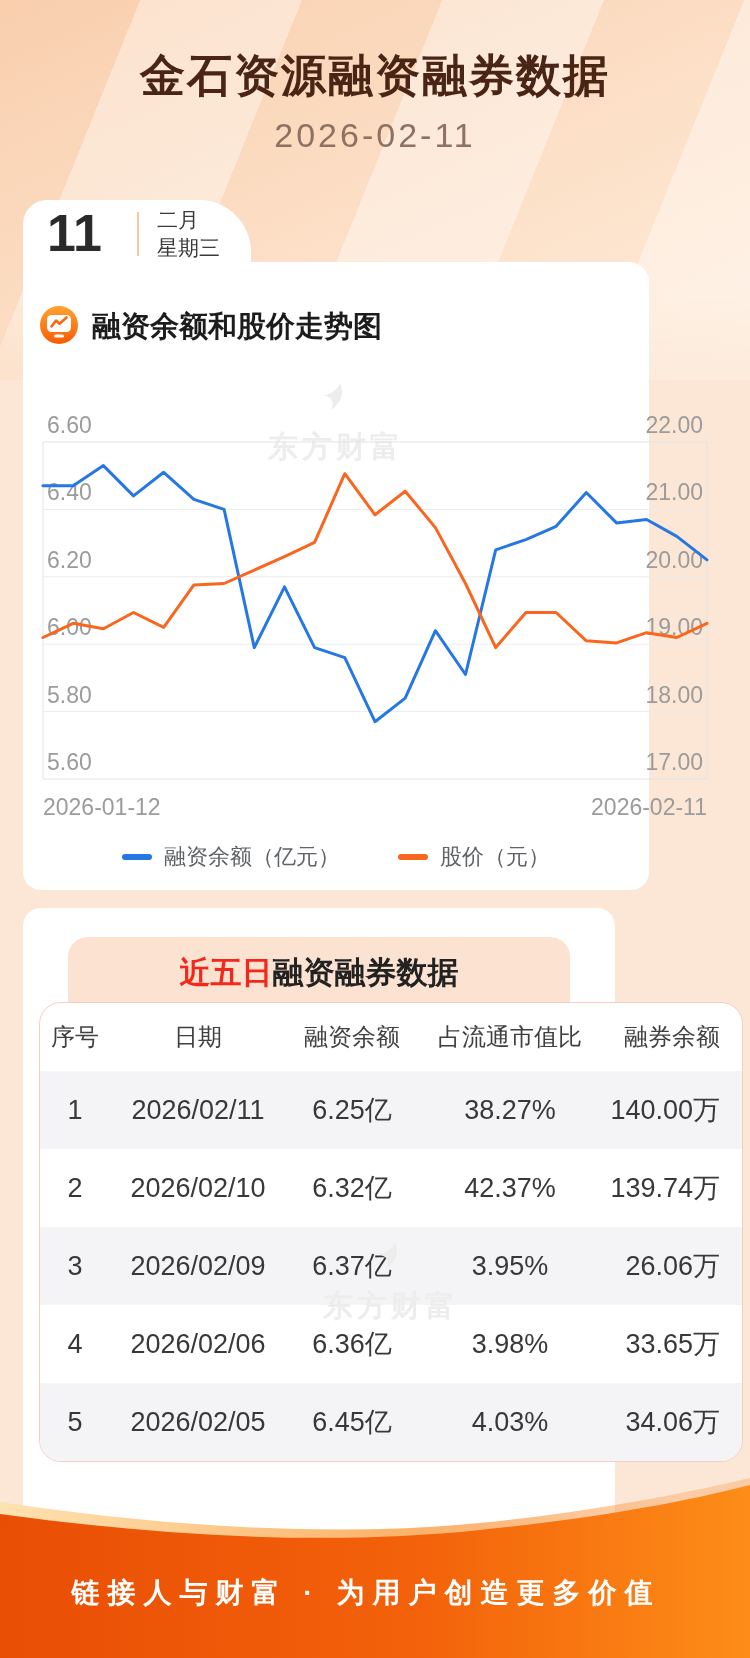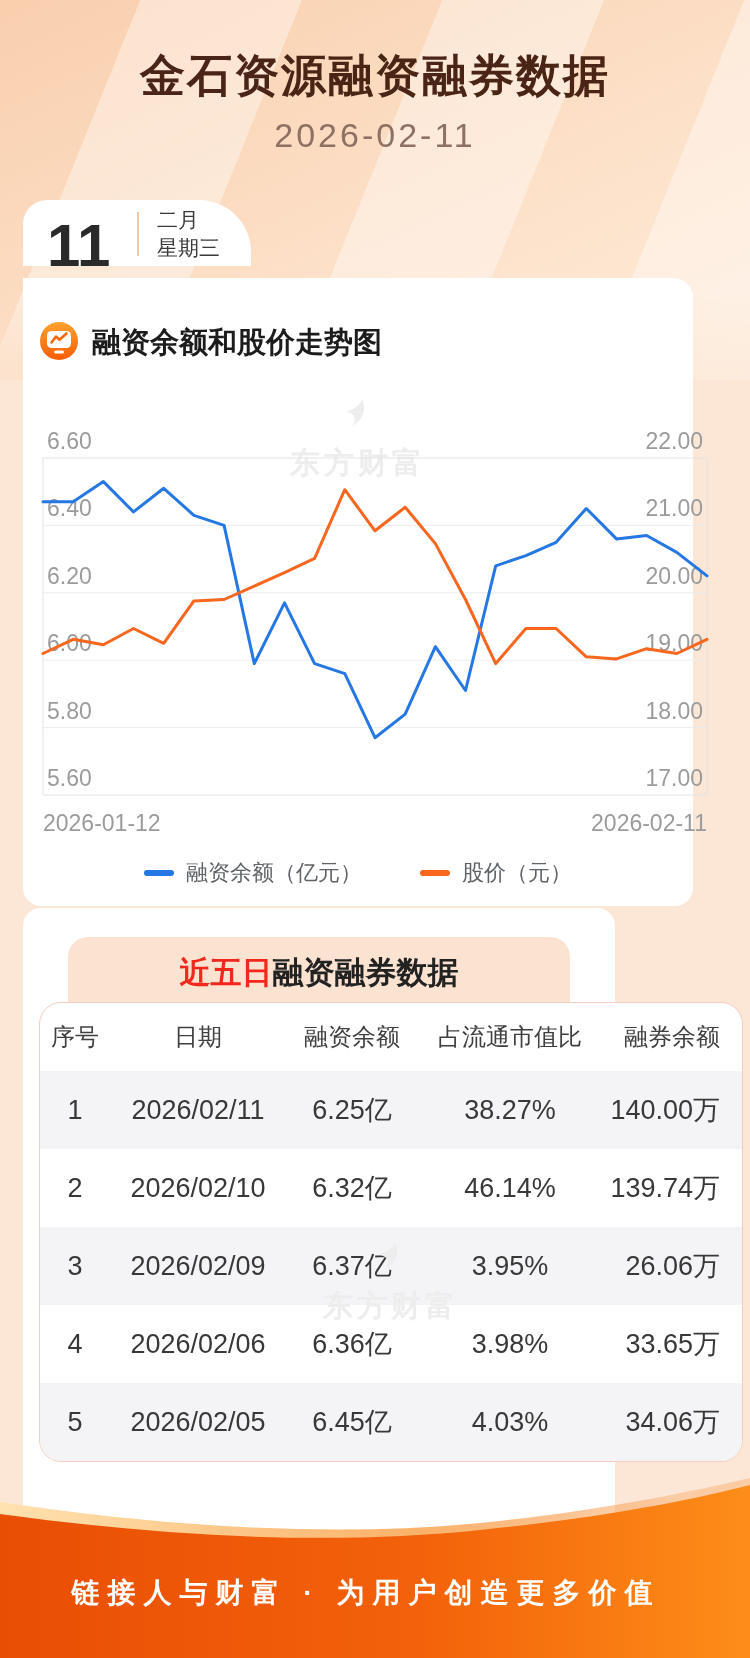--- a/index.html
+++ b/index.html
@@ -16,26 +16,26 @@
     -webkit-mask-image:linear-gradient(#fff 70%,transparent);mask-image:linear-gradient(#fff 70%,transparent);}
   .bg-low{position:absolute;left:0;top:380px;right:0;bottom:0;background:#fce7d6;}
   
   .title{position:absolute;top:46px;left:0;width:750px;text-align:center;
     font-size:45px;font-weight:bold;color:#4a2516;letter-spacing:2px;}
   .date{position:absolute;top:116px;left:0;width:750px;text-align:center;
     font-size:34px;color:#8e7163;letter-spacing:3px;}
   
   .tab{position:absolute;left:23px;top:200px;width:228px;height:66px;background:#fff;
     border-radius:24px 52px 0 0;}
-  .tab-day{position:absolute;left:24px;top:17px;font-size:60px;font-weight:bold;color:#2a2a2a;line-height:58px;}
+  .tab-day{position:absolute;left:24px;top:4px;font-size:52px;font-weight:bold;color:#2a2a2a;line-height:58px;}
   .tab-div{position:absolute;left:114px;top:12px;width:2px;height:44px;background:#f6c9a2;}
   .tab-txt{position:absolute;left:134px;top:6px;font-size:21px;color:#3a3a3a;line-height:28px;}
   
-  .card-top{position:absolute;left:23px;top:278px;width:626px;height:628px;background:#fff;
-    border-radius:0 20px 18px 18px;padding-left:44px;}
+  .card-top{position:absolute;left:23px;top:262px;width:626px;height:628px;background:#fff;
+    border-radius:0 20px 18px 18px;}
   .section-head{position:absolute;left:17px;top:44px;display:flex;align-items:center;gap:14px;}
   .section-head .txt{font-size:29px;font-weight:bold;color:#1c1c1c;}
   .watermark{display:flex;align-items:center;gap:8px;color:#ededed;font-size:30px;font-weight:bold;
     letter-spacing:4px;pointer-events:none;flex-direction:column;}
   .wm-chart{position:absolute;left:0;right:0;top:120px;justify-content:center;}
   .legend{position:absolute;left:0;right:0;top:560px;display:flex;justify-content:center;gap:58px;margin-top:20px;}
   .legend-item{display:flex;align-items:center;gap:12px;}
   .legend-dash{width:30px;height:6px;border-radius:3px;}
   .legend-label{font-size:22px;color:#5f6266;}
   
@@ -166,21 +166,21 @@
           <div class="t-cell">1</div>
           <div class="t-cell">2026/02/11</div>
           <div class="t-cell">6.25亿</div>
           <div class="t-cell">38.27%</div>
           <div class="t-cell last">140.00万</div>
         </div>
         <div class="t-row t-data">
           <div class="t-cell">2</div>
           <div class="t-cell">2026/02/10</div>
           <div class="t-cell">6.32亿</div>
-          <div class="t-cell">46.14%</div>
+          <div class="t-cell">42.37%</div>
           <div class="t-cell last">139.74万</div>
         </div>
         <div class="t-row t-data stripe">
           <div class="t-cell">3</div>
           <div class="t-cell">2026/02/09</div>
           <div class="t-cell">6.37亿</div>
           <div class="t-cell">3.95%</div>
           <div class="t-cell last">26.06万</div>
         </div>
         <div class="t-row t-data">

